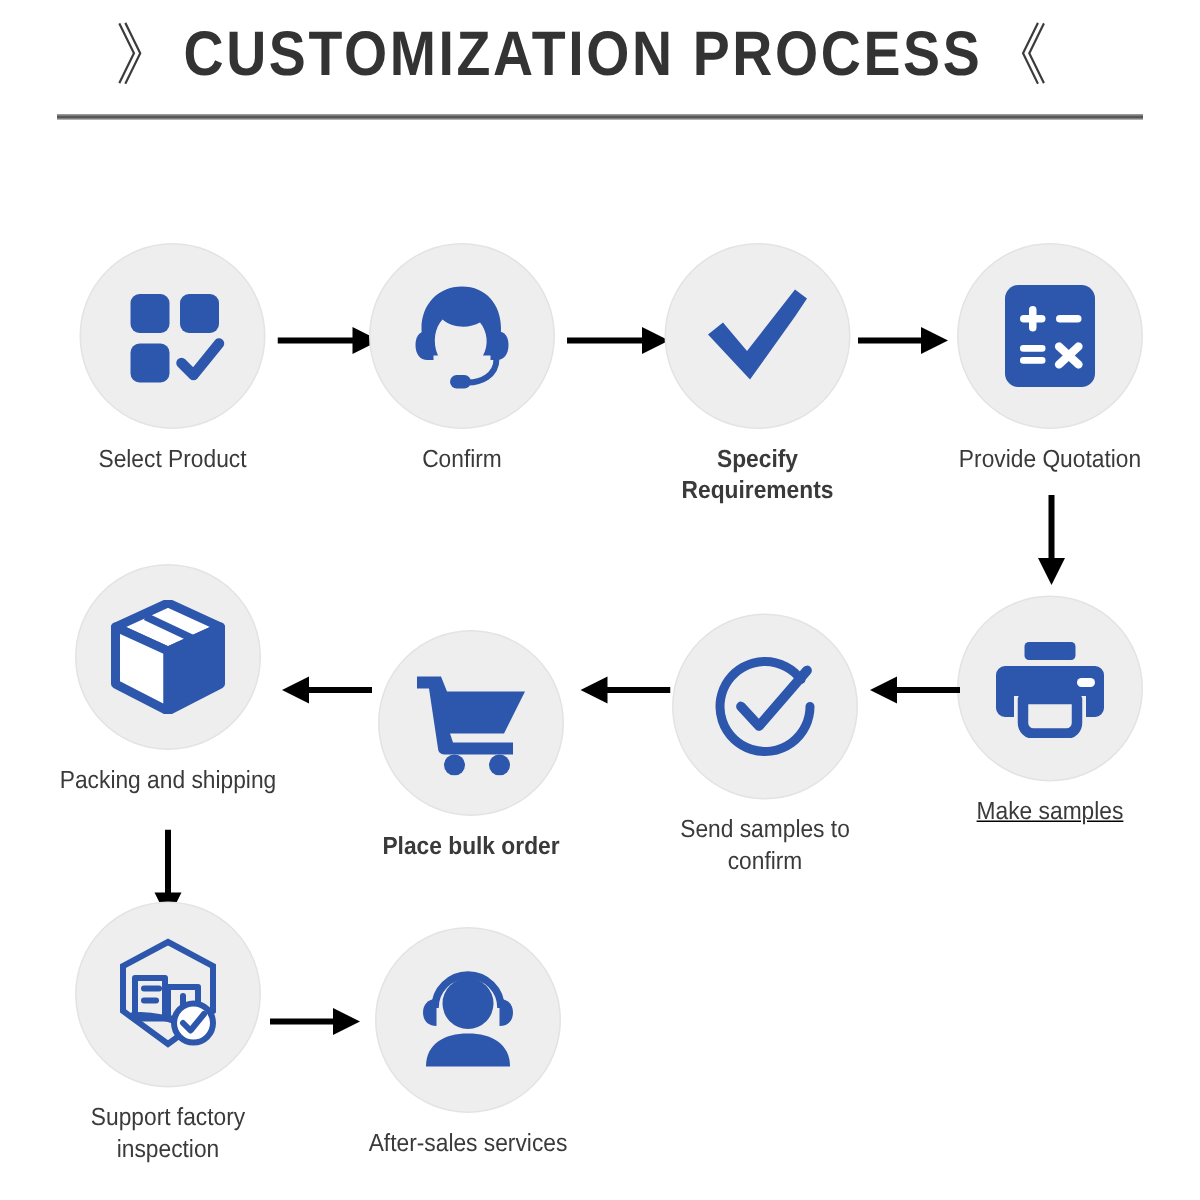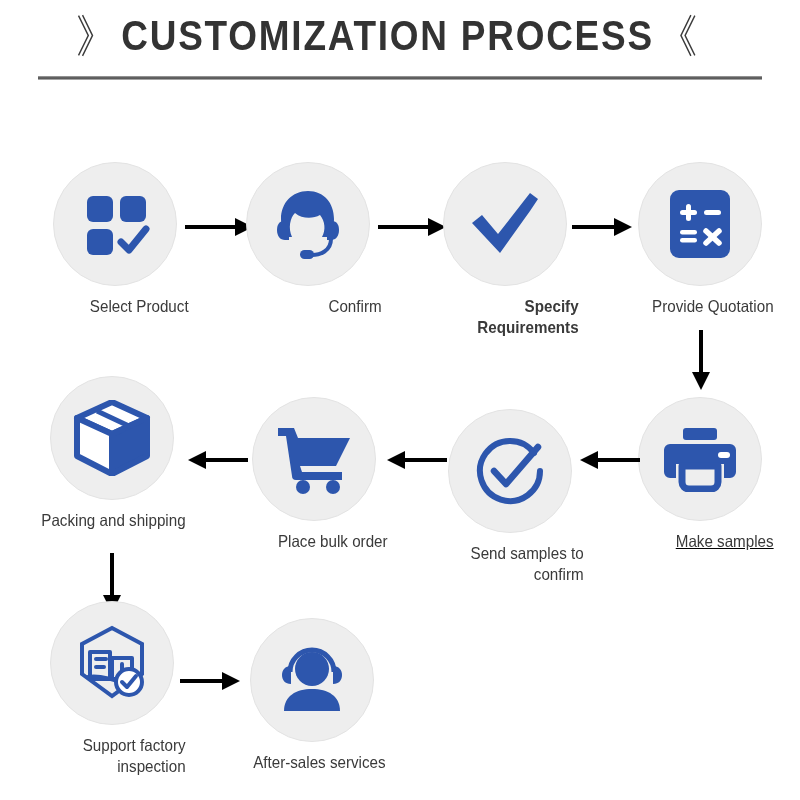--- a/index.html
+++ b/index.html
@@ -11,23 +11,23 @@
     width: 800px;
     height: 800px;
     position: relative;
     overflow: hidden;
     font-family: "Liberation Sans", sans-serif;
   }
 
   
   #title-bar {
     position: absolute;
-    left: 0; top: 8px;
+    left: 18px; top: 8px;
     width: 742px;
-    text-align: right;
+    text-align: center;
   }
   #title-text {
     display: inline-block;
     font-family: "Liberation Sans", sans-serif;
     font-size: 42px;
     font-weight: 700;
     letter-spacing: 2px;
     color: #333333;
     transform: scaleX(0.88);
     transform-origin: center;
@@ -48,21 +48,21 @@
     position: absolute;
     left: 38px; top: 76px;
     width: 724px; height: 4px;
     background: linear-gradient(to bottom, #a9a9a9 0%, #545454 45%, #545454 60%, #c9c9c9 100%);
   }
 
   
   .node {
     position: absolute;
     width: 160px;
-    text-align: right;
+    text-align: center;
   }
   .circle {
     width: 124px; height: 124px;
     margin: 0 auto;
     border-radius: 50%;
     background: #eeeeee;
     border: 1px solid #e3e3e3;
     box-sizing: border-box;
     display: flex;
     align-items: center;
@@ -215,21 +215,21 @@
   <div class="node-label">Send samples to confirm</div>
 </div>
 
 <div class="arrow" style="left:385px; top:448px;">
   <svg width="62" height="24" viewBox="0 0 62 24">
     <line x1="18" y1="12" x2="62" y2="12" stroke="#000" stroke-width="4"></line>
     <polygon points="20,3 2,12 20,21" fill="#000"></polygon>
   </svg>
 </div>
 
-<div class="node" style="left:234px; top:397px;">
+<div class="node" style="left:234px; top:420px;font-weight:bold;">
   <div class="circle">
     <span>
       <svg width="76" height="70" viewBox="0 0 76 70">
         <path d="M2 4 H18 L22 14 H74 L60 42 H24 L26 48 H66 V56 H20
                  A4 4 0 0 1 16 52 L10 12 H2 Z" fill="#2D56AD"></path>
         <circle cx="27" cy="63" r="7" fill="#2D56AD"></circle>
         <circle cx="57" cy="63" r="7" fill="#2D56AD"></circle>
       </svg>
     </span>
   </div>

